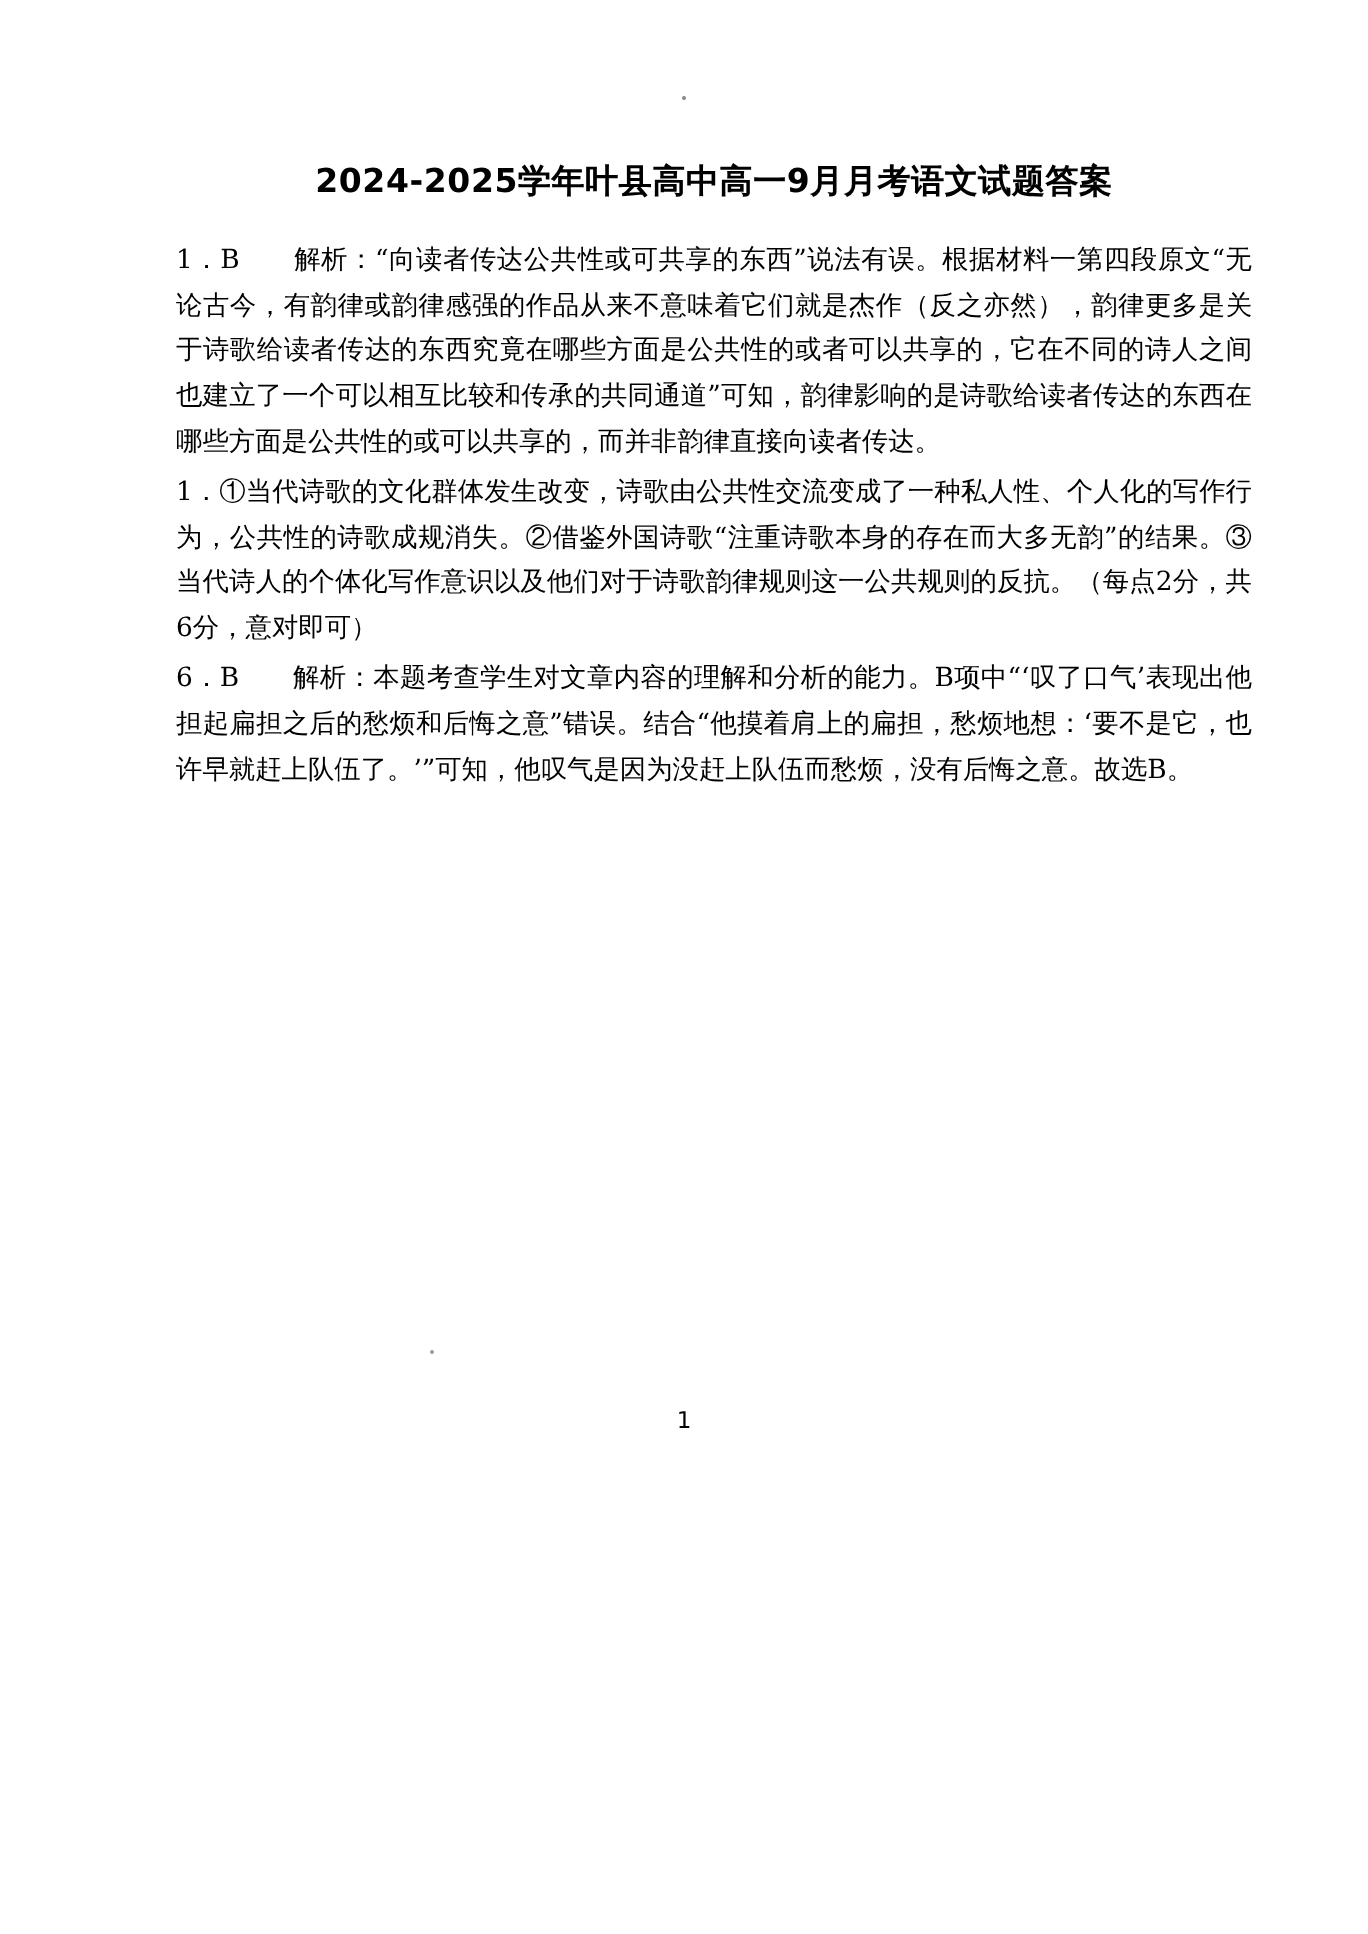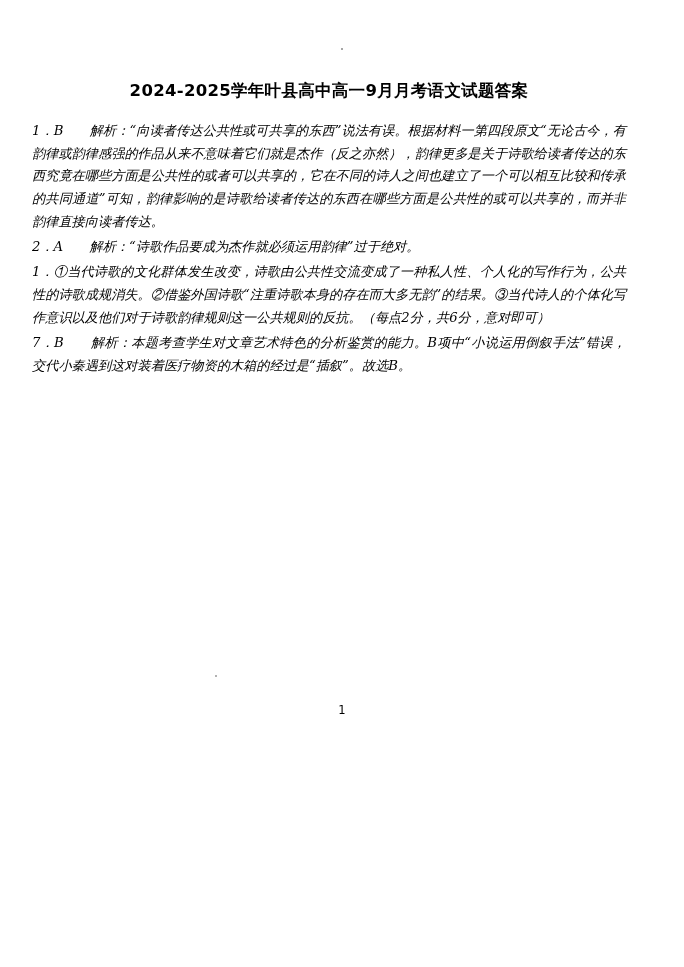--- a/index.html
+++ b/index.html
@@ -13,21 +13,21 @@
     font-family: "DejaVu Serif", "Liberation Serif", serif;
     color: #000000;
     position: relative;
     overflow: hidden;
   }
   .page {
     width: 684px;
     height: 769px;
     position: relative;
     box-sizing: border-box;
-    padding: 52px 58px 0 32px;
+    padding: 52px 58px 0 88px;
   }
   .top-dot {
     position: absolute;
     top: 48px;
     left: 341px;
     width: 2px;
     height: 2px;
     background: #888;
     border-radius: 50%;
   }
@@ -39,21 +39,20 @@
     margin: 28px 0 18px 0;
     font-family: "DejaVu Sans", "Liberation Sans", sans-serif;
   }
   .para {
     font-size: 13.2px;
     line-height: 1.72;
     text-align: justify;
     text-justify: inter-ideograph;
     margin: 0 0 2.5px 0;
     text-indent: 0;
-    font-style: italic;
   }
   .page-number {
     position: absolute;
     bottom: 52px;
     left: 0;
     width: 684px;
     text-align: center;
     font-size: 11.5px;
     font-family: "DejaVu Sans", "Liberation Sans", sans-serif;
   }
@@ -69,19 +68,18 @@
 </style>
 </head>
 <body>
 
 <div class="page">
   <div class="top-dot"></div>
 
   <div class="doc-title">2024-2025学年叶县高中高一9月月考语文试题答案</div>
 
   <div class="para">1．B　　解析：“向读者传达公共性或可共享的东西”说法有误。根据材料一第四段原文“无论古今，有韵律或韵律感强的作品从来不意味着它们就是杰作（反之亦然），韵律更多是关于诗歌给读者传达的东西究竟在哪些方面是公共性的或者可以共享的，它在不同的诗人之间也建立了一个可以相互比较和传承的共同通道”可知，韵律影响的是诗歌给读者传达的东西在哪些方面是公共性的或可以共享的，而并非韵律直接向读者传达。</div>
-  <div class="para">2．A　　解析：“诗歌作品要成为杰作就必须运用韵律”过于绝对。</div>
   <div class="para">1．①当代诗歌的文化群体发生改变，诗歌由公共性交流变成了一种私人性、个人化的写作行为，公共性的诗歌成规消失。②借鉴外国诗歌“注重诗歌本身的存在而大多无韵”的结果。③当代诗人的个体化写作意识以及他们对于诗歌韵律规则这一公共规则的反抗。（每点2分，共6分，意对即可）</div>
-  <div class="para">7．B　　解析：本题考查学生对文章艺术特色的分析鉴赏的能力。B项中“小说运用倒叙手法”错误，交代小秦遇到这对装着医疗物资的木箱的经过是“插叙”。故选B。</div>
+  <div class="para">6．B　　解析：本题考查学生对文章内容的理解和分析的能力。B项中“‘叹了口气’表现出他担起扁担之后的愁烦和后悔之意”错误。结合“他摸着肩上的扁担，愁烦地想：‘要不是它，也许早就赶上队伍了。’”可知，他叹气是因为没赶上队伍而愁烦，没有后悔之意。故选B。</div>
 
   <div class="bottom-dot"></div>
   <div class="page-number">1</div>
 </div>
 
 </body></html>

